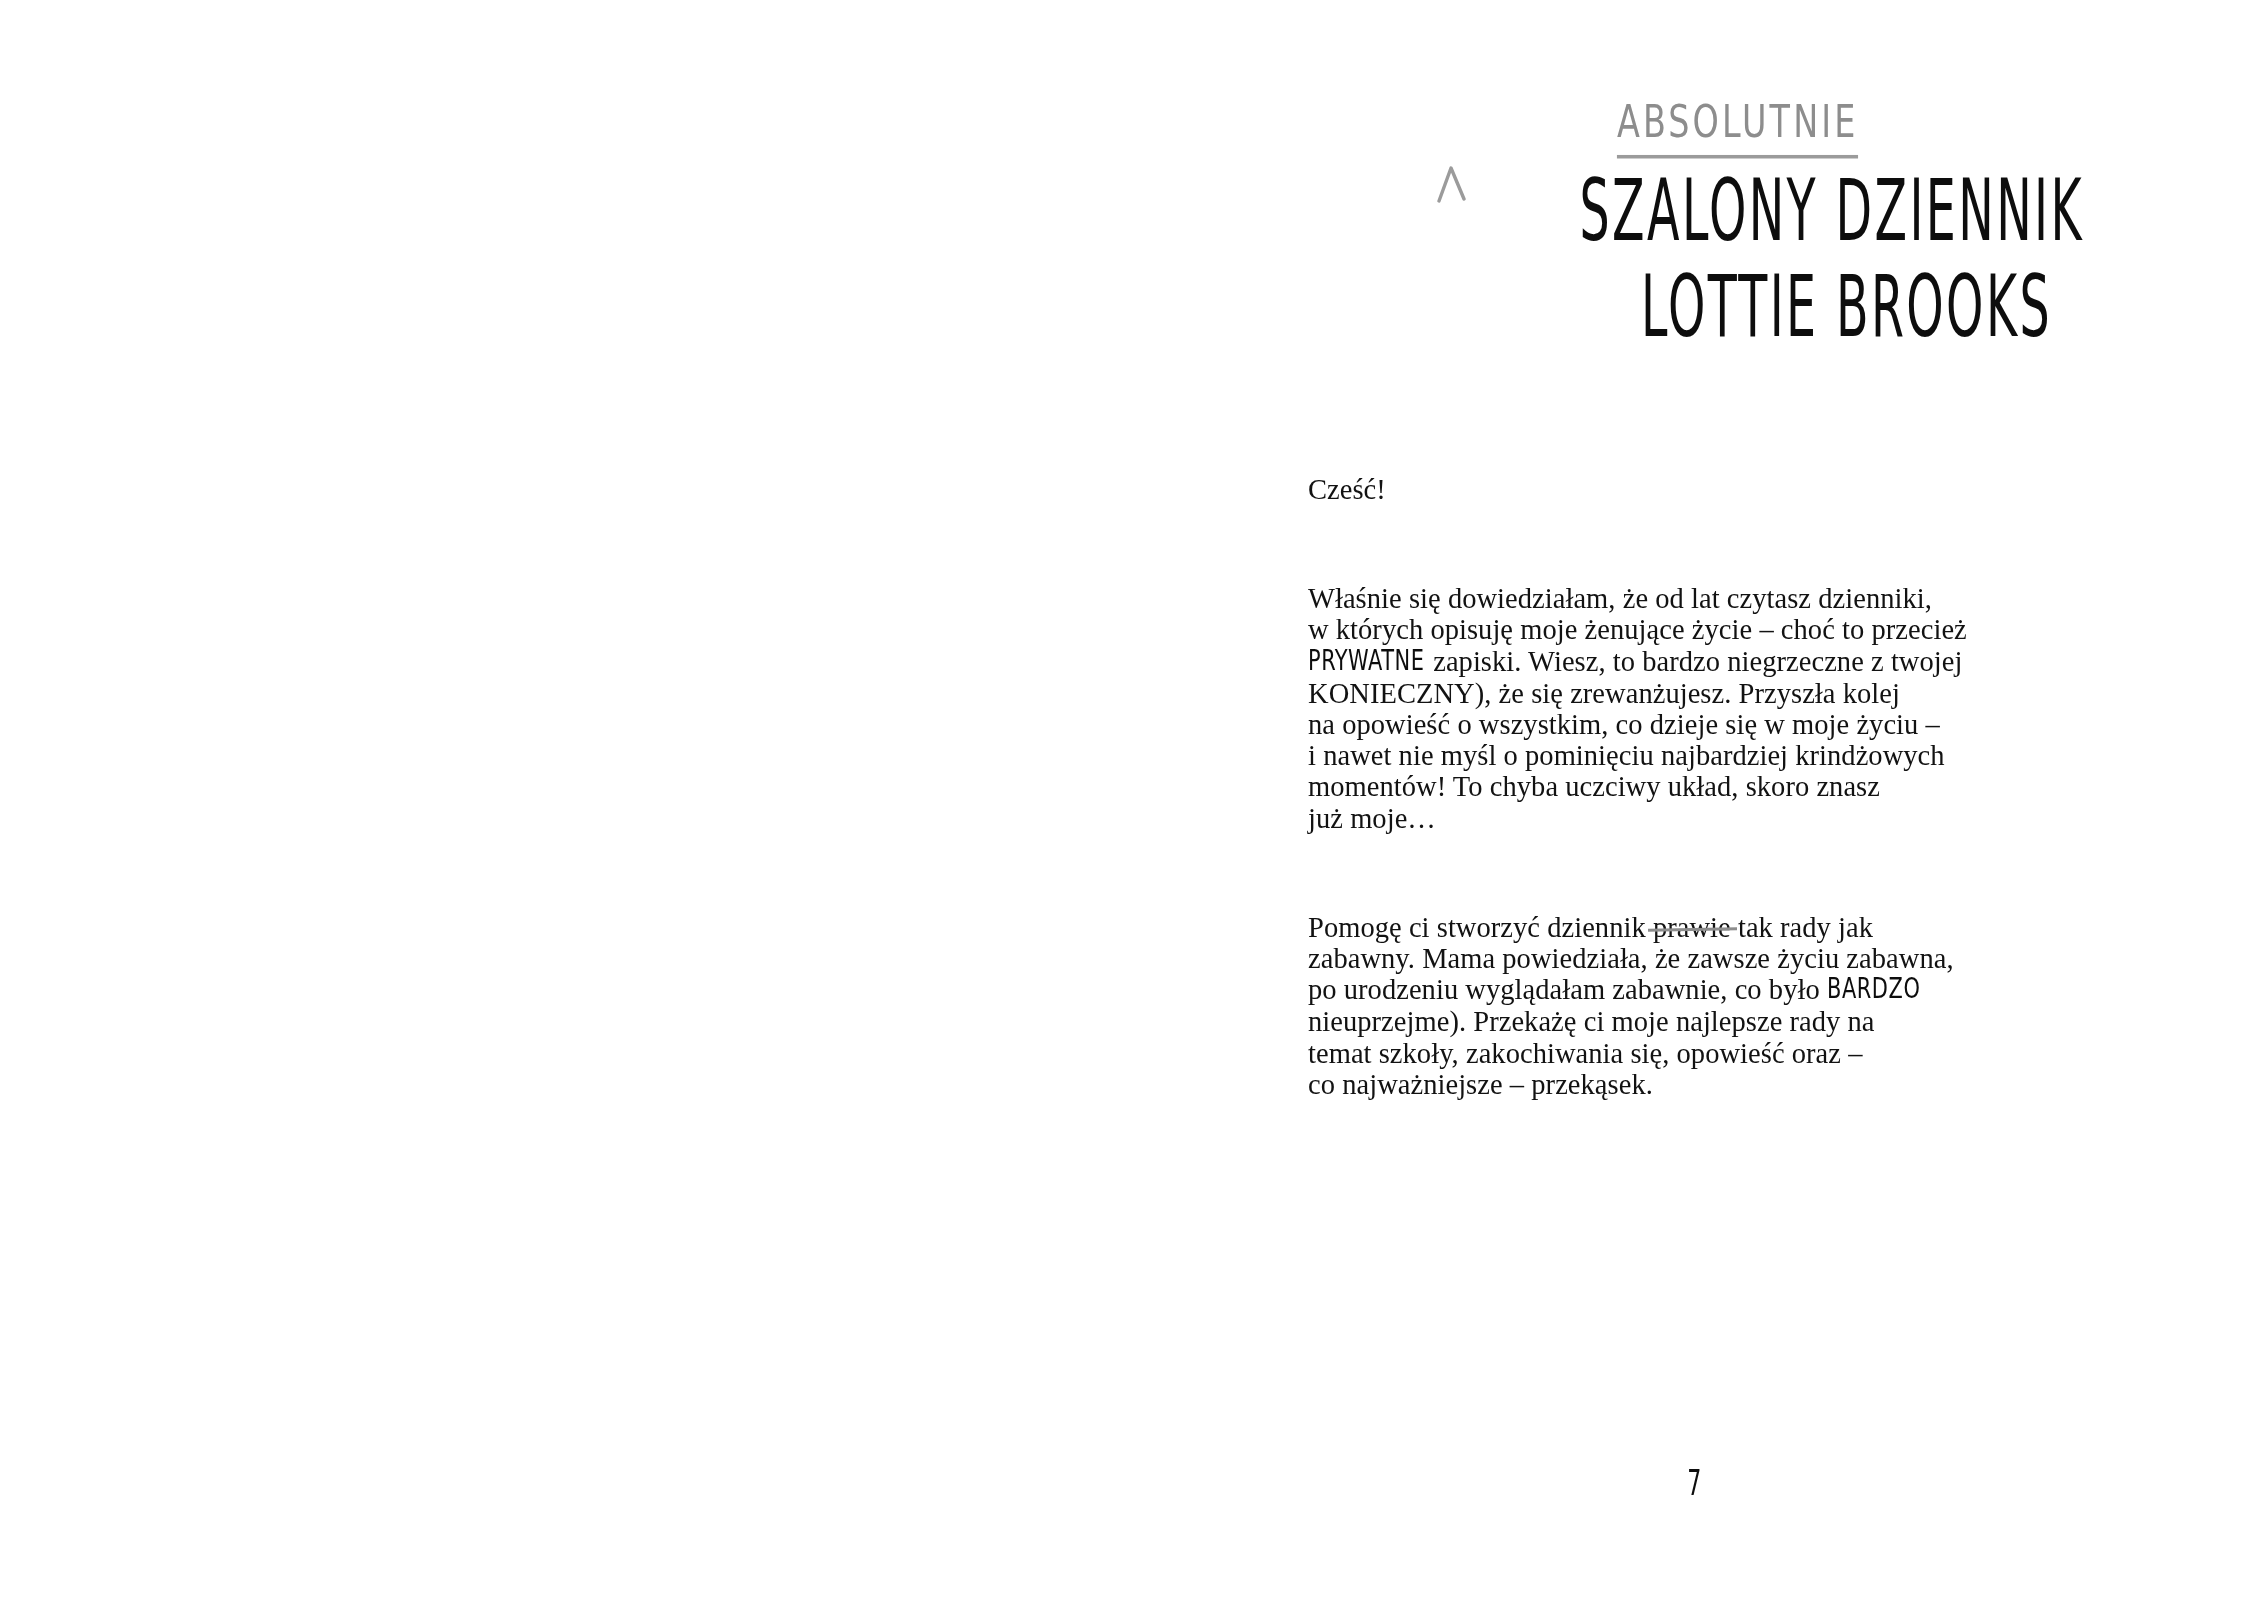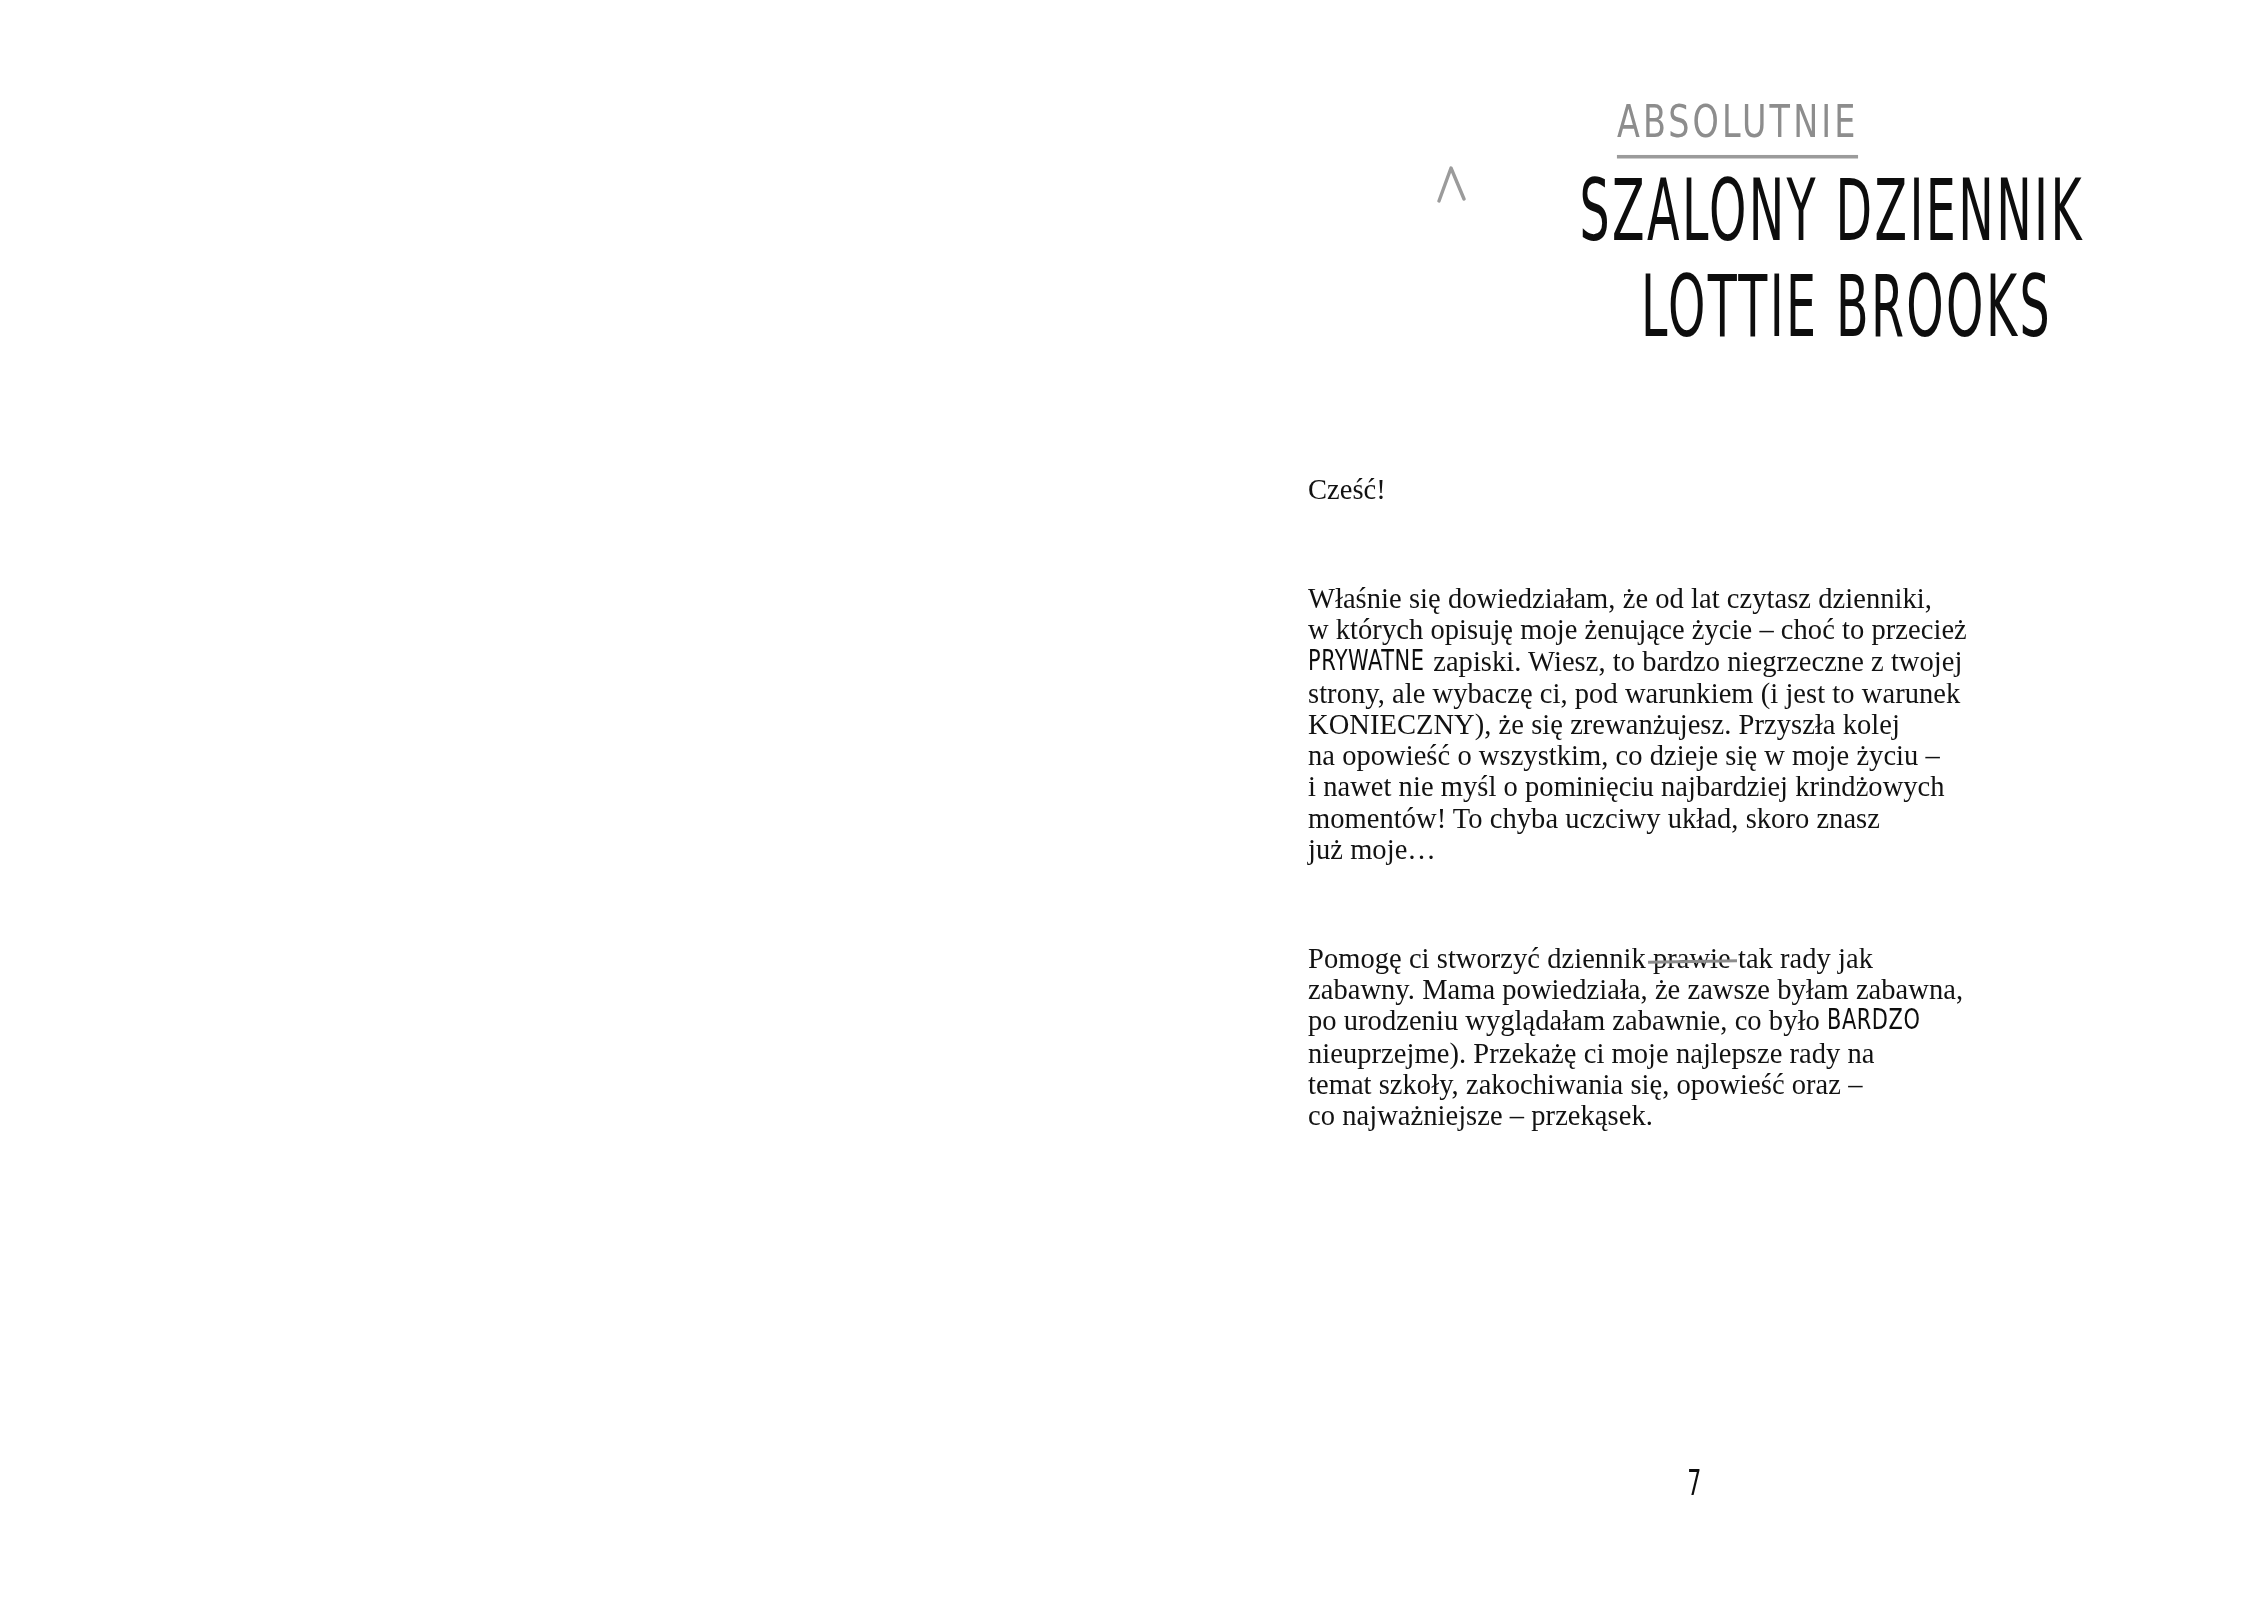--- a/index.html
+++ b/index.html
@@ -176,33 +176,32 @@
     <p class="para">
       <span class="line">Cześć!</span>
     </p>
 
     <div class="para-gap-large"></div>
 
     <p class="para">
       <span class="line">Właśnie się dowiedziałam, że od lat czytasz dzienniki,</span>
       <span class="line">w których opisuję moje żenujące życie – choć to przecież</span>
       <span class="line"><span class="hand">PRYWATNE</span><span>zapiski. Wiesz, to bardzo niegrzeczne z twojej</span></span>
-      <span class="line">strony, ale wybaczę ci, pod warunkiem (i jest to warunek</span>
       <span class="line">KONIECZNY), że się zrewanżujesz. Przyszła kolej</span>
       <span class="line">na opowieść o wszystkim, co dzieje się w moje życiu –</span>
       <span class="line">i nawet nie myśl o pominięciu najbardziej krindżowych</span>
       <span class="line">momentów! To chyba uczciwy układ, skoro znasz</span>
       <span class="line">już moje…</span>
     </p>
 
     <div class="para-gap-large"></div>
 
     <p class="para">
       <span class="line"><span>Pomogę ci stworzyć dziennik </span><span class="struck"><span>prawie</span><span class="strike-rule"></span></span><span> tak rady jak</span></span>
-      <span class="line">zabawny. Mama powiedziała, że zawsze byłam zabawna,</span>
+      <span class="line">zabawny. Mama powiedziała, że zawsze życiu zabawna,</span>
       <span class="line"><span>po urodzeniu wyglądałam zabawnie, co było </span><span class="hand">BARDZO</span></span>
       <span class="line">nieuprzejme). Przekażę ci moje najlepsze rady na</span>
       <span class="line">temat szkoły, zakochiwania się, opowieść oraz –</span>
       <span class="line">co najważniejsze – przekąsek.</span>
     </p>
   </div>
 
   <div class="folio">
     <span>7</span>
   </div>

